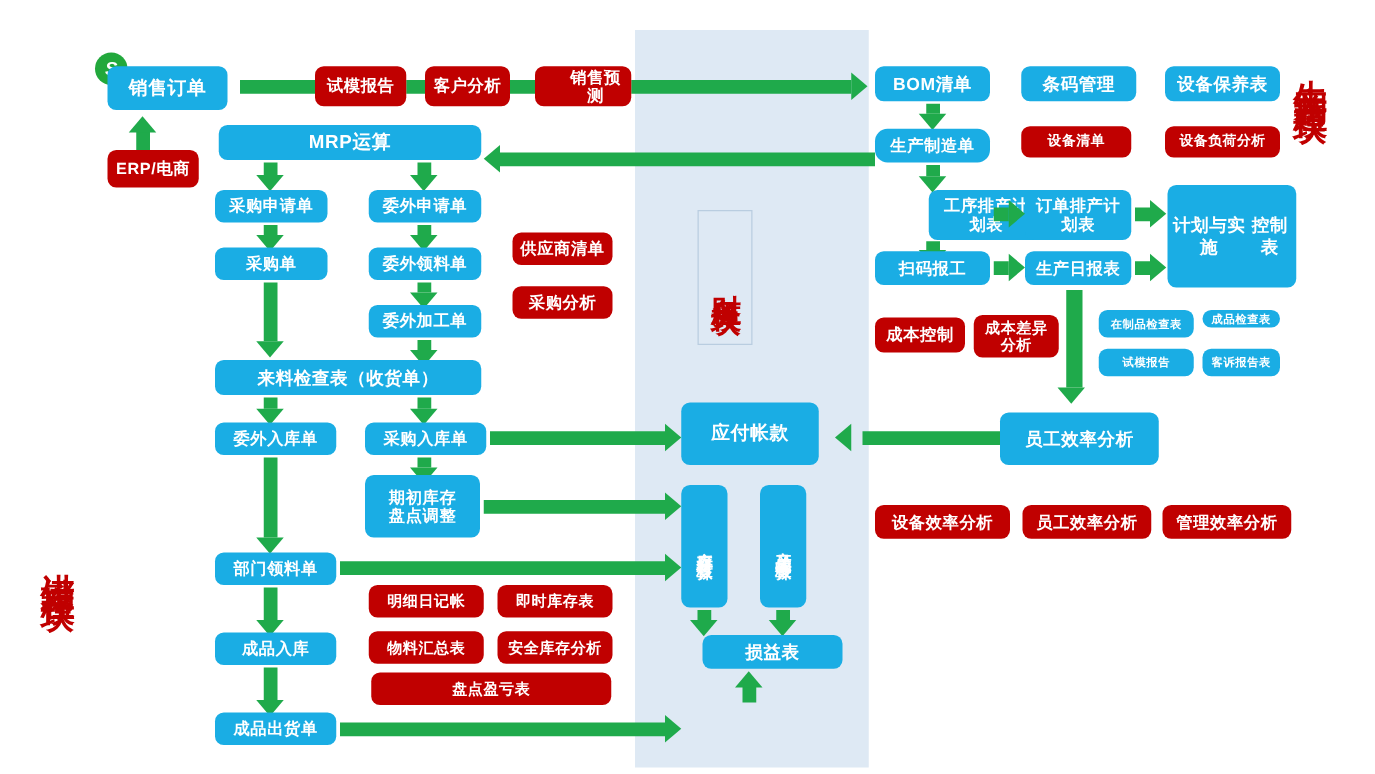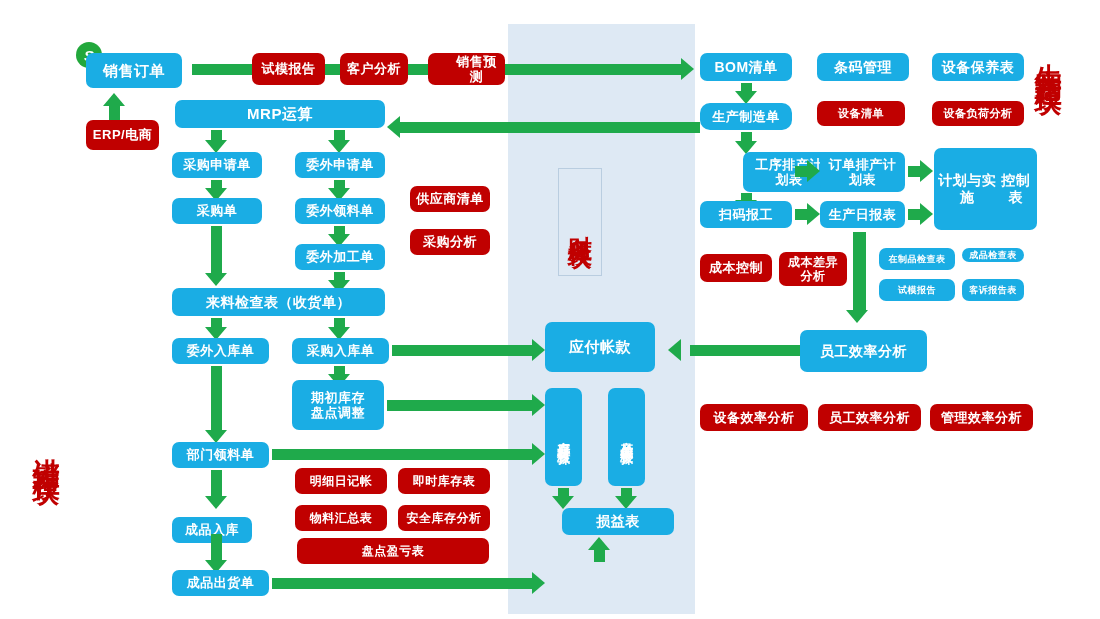--- a/index.html
+++ b/index.html
@@ -171,21 +171,21 @@
 
   <div class="line" style="left:272px;top:449px;width:260px;height:11px;"></div>
   <div class="arrow a-right" style="left:532px;top:443px;">
     <div class="head" style="left:0;top:0;"></div>
   </div>
 
   <div class="arrow a-down">
     <div class="shaft" style="left:211px;top:470px;width:11px;height:26px;"></div>
     <div class="head" style="left:205px;top:496px;"></div>
   </div>
-  <div class="node blue" style="left:172px;top:506px;width:80px;height:26px;font-size:13px;margin-top:11px;">成品入库</div>
+  <div class="node blue" style="left:172px;top:506px;width:97px;height:26px;font-size:13px;">成品入库</div>
   <div class="arrow a-down">
     <div class="shaft" style="left:211px;top:534px;width:11px;height:26px;"></div>
     <div class="head" style="left:205px;top:560px;"></div>
   </div>
   <div class="node blue" style="left:172px;top:570px;width:97px;height:26px;font-size:13px;">成品出货单</div>
 
   <div class="line" style="left:272px;top:578px;width:260px;height:11px;"></div>
   <div class="arrow a-right" style="left:532px;top:572px;">
     <div class="head" style="left:0;top:0;"></div>
   </div>

